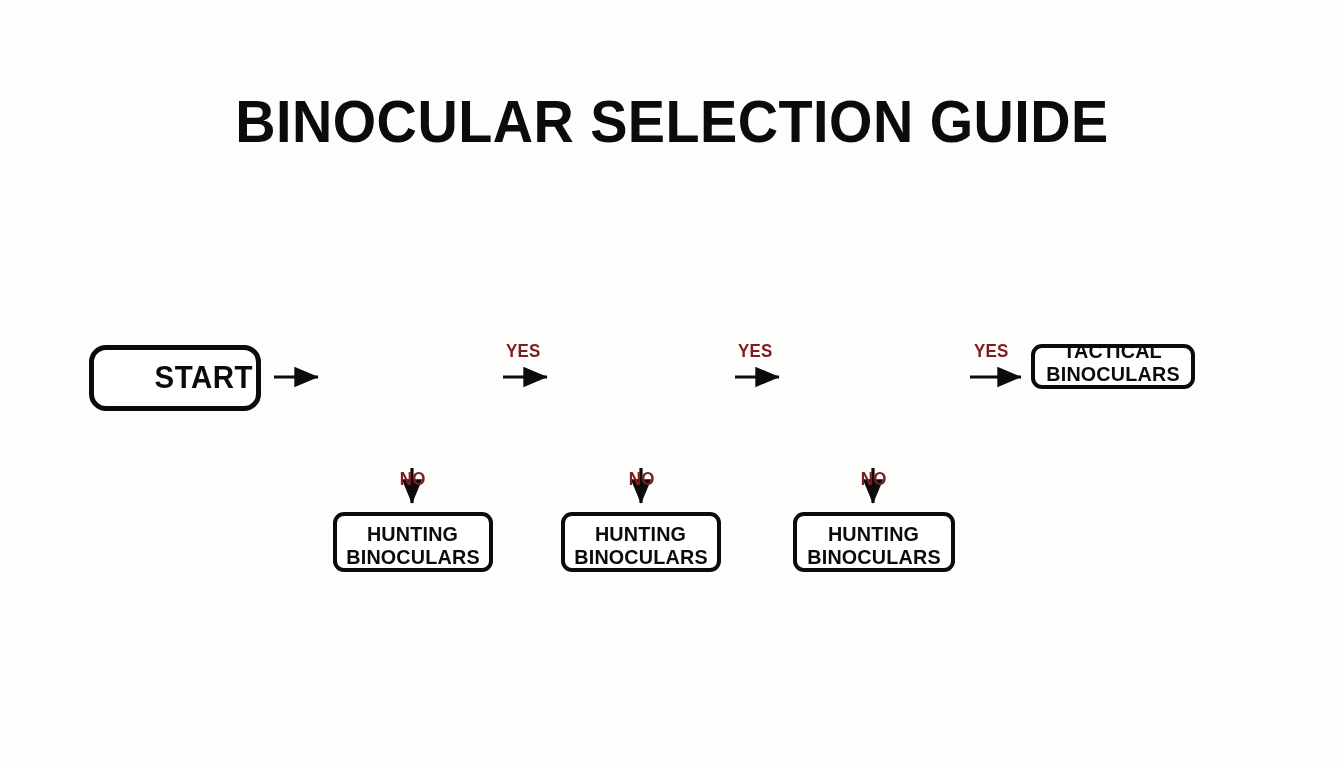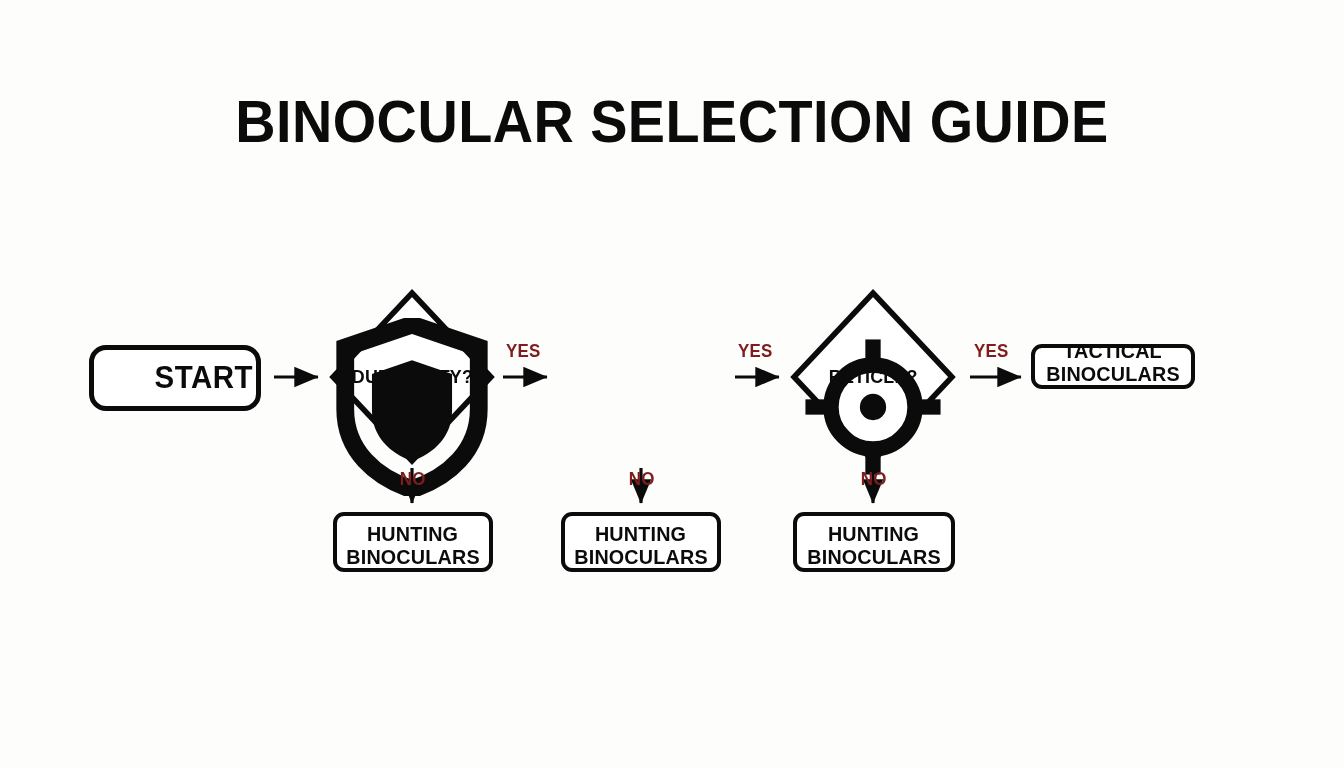--- a/index.html
+++ b/index.html
@@ -184,54 +184,22 @@
 
     <line x1="412" y1="468" x2="412" y2="503" stroke="#0b0b0b" stroke-width="3.2" marker-end="url(#ah)"></line>
     <line x1="641" y1="468" x2="641" y2="503" stroke="#0b0b0b" stroke-width="3.2" marker-end="url(#ah)"></line>
     <line x1="873" y1="468" x2="873" y2="503" stroke="#0b0b0b" stroke-width="3.2" marker-end="url(#ah)"></line>
   </svg>
 
   <div class="node-box" id="start-box">
     <span class="label">START</span>
   </div>
 
-  <div class="diamond-wrap" id="diamond-durability">
-    <svg viewBox="0 0 168 178">
-      <polygon points="84,5 163,89 84,173 5,89" fill="#ffffff" stroke="#0b0b0b" stroke-width="5.5" stroke-linejoin="miter"></polygon>
-    </svg>
-    <div class="diamond-icon">
-      <svg width="34" height="40" viewBox="0 0 34 40">
-        <path d="M17 1.5 L32 6.6 V20.5 C32 29.8 25.2 35.8 17 38.5 C8.8 35.8 2 29.8 2 20.5 V6.6 Z" fill="none" stroke="#0b0b0b" stroke-width="4"></path>
-        <path d="M17 9.5 L26 12.6 V20.8 C26 26.6 22 30.4 17 32.2 C12 30.4 8 26.6 8 20.8 V12.6 Z" fill="#0b0b0b"></path>
-      </svg>
-    </div>
-    <div class="diamond-label">
-      <span>DURABILITY?</span>
-    </div>
-  </div>
-
-
-  <div class="diamond-wrap" id="diamond-reticle">
-    <svg viewBox="0 0 168 178">
-      <polygon points="84,5 163,89 84,173 5,89" fill="#ffffff" stroke="#0b0b0b" stroke-width="5.5" stroke-linejoin="miter"></polygon>
-    </svg>
-    <div class="diamond-icon">
-      <svg width="46" height="42" viewBox="0 0 46 42">
-        <circle cx="23" cy="21" r="11.5" fill="none" stroke="#0b0b0b" stroke-width="4.2"></circle>
-        <circle cx="23" cy="21" r="3.6" fill="#0b0b0b"></circle>
-        <line x1="23" y1="2.5" x2="23" y2="11" stroke="#0b0b0b" stroke-width="4.2"></line>
-        <line x1="23" y1="31" x2="23" y2="39.5" stroke="#0b0b0b" stroke-width="4.2"></line>
-        <line x1="4.5" y1="21" x2="13" y2="21" stroke="#0b0b0b" stroke-width="4.2"></line>
-        <line x1="33" y1="21" x2="41.5" y2="21" stroke="#0b0b0b" stroke-width="4.2"></line>
-      </svg>
-    </div>
-    <div class="diamond-label">
-      <span>RETICLE?</span>
-    </div>
-  </div>
+
+
 
   <div class="edge-label" id="yes-1">
     <span>YES</span>
   </div>
   <div class="edge-label" id="yes-2">
     <span>YES</span>
   </div>
   <div class="edge-label" id="yes-3">
     <span>YES</span>
   </div>

